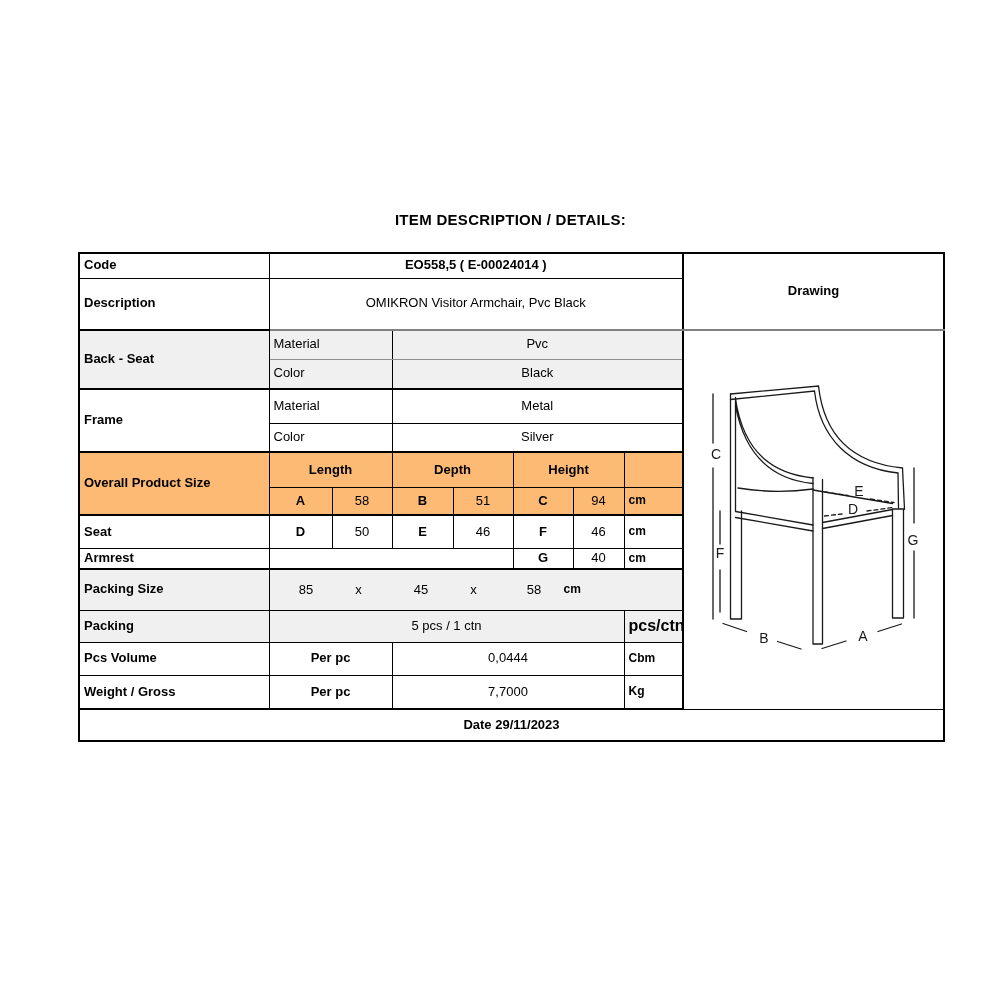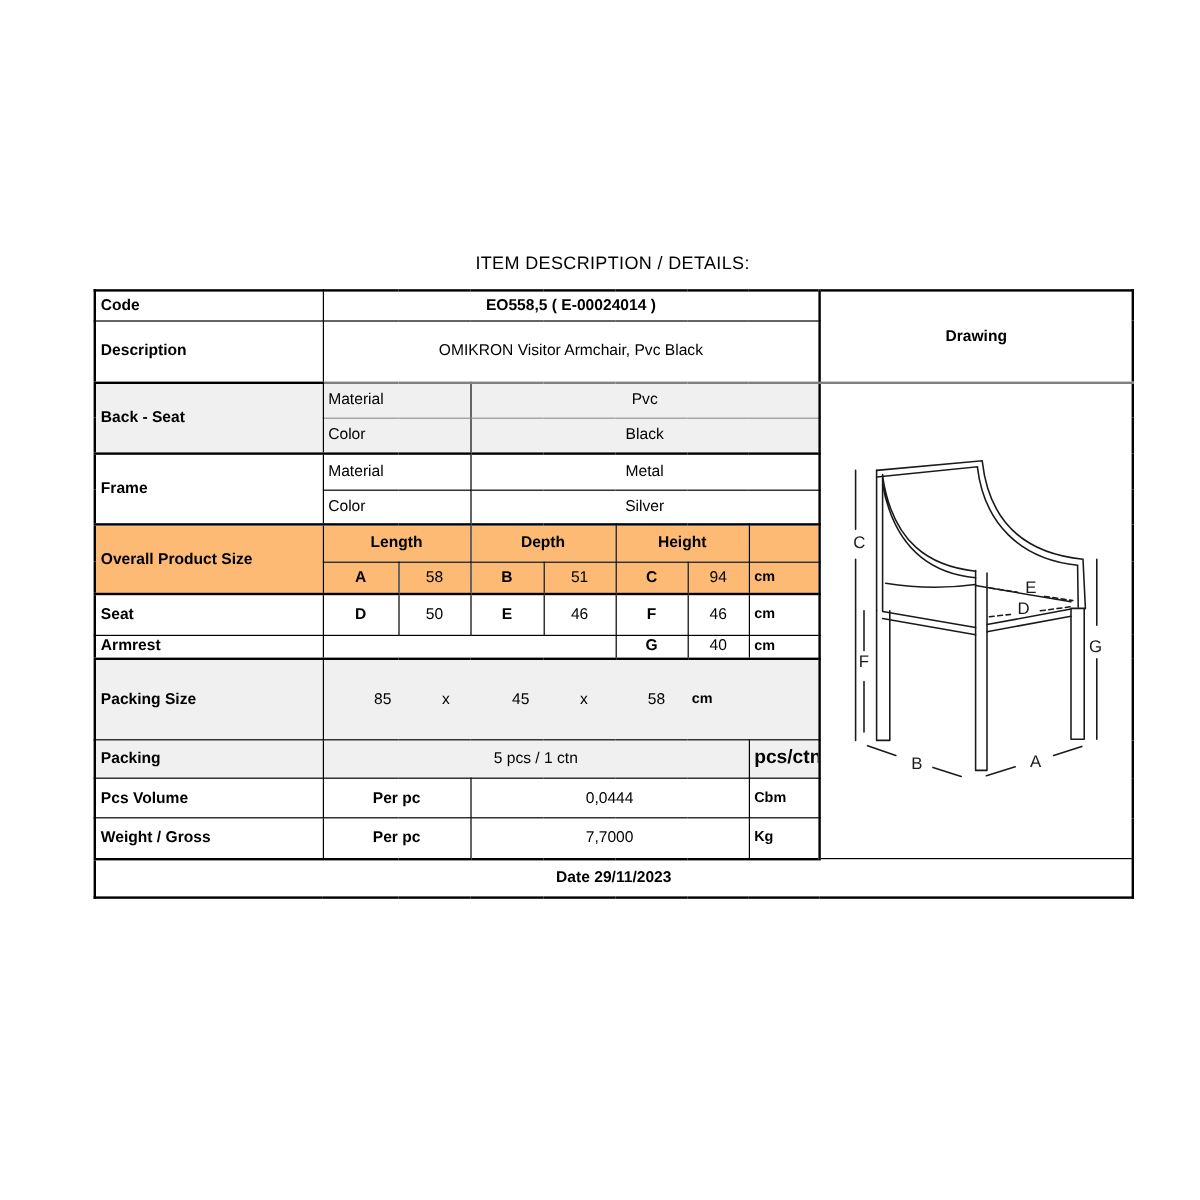--- a/index.html
+++ b/index.html
@@ -2,24 +2,24 @@
 <html><head>
 <meta charset="utf-8">
 <style>
   html,body{margin:0;padding:0;background:#ffffff;}
   .page{
     position:relative;width:1000px;height:1000px;background:#ffffff;overflow:hidden;
     font-family:"Liberation Sans", sans-serif;color:#000;
   }
   .title{
     position:absolute;top:211px;left:78px;width:865px;
-    text-align:center;font-size:15px;font-weight:normal;letter-spacing:.3px;
+    text-align:center;font-size:15px;font-weight:bold;letter-spacing:.3px;
   }
   table.spec{
-    position:absolute;left:78px;top:241px;
+    position:absolute;left:78px;top:252px;
     border-collapse:collapse;table-layout:fixed;width:865px;
     font-size:13px;
   }
   table.spec td{
     border:1px solid #000;padding:0 4px;overflow:hidden;
     vertical-align:middle;line-height:1.15;
   }
   table.spec{border:2px solid #000;}
   .b{font-weight:bold;}
   .ctr{text-align:center;}
@@ -169,21 +169,21 @@
     <tr style="height:20px">
       <td class="b bb2">Armrest</td>
       <td colspan="4" class="bb2"></td>
       <td class="b ctr bb2">G</td>
       <td class="ctr bb2">40</td>
       <td class="unit bb2">cm</td>
     </tr>
 
     <tr style="height:34px">
       <td class="b gray">Packing Size</td>
-      <td colspan="7" class="gray" style="padding:17px">
+      <td colspan="7" class="gray" style="padding:4px">
         <div class="psz" style="height:32px">
           <span class="s1">85</span>
           <span class="s2">x</span>
           <span class="s3">45</span>
           <span class="s4">x</span>
           <span class="s5">58</span>
           <span class="s6">cm</span>
         </div>
       </td>
     </tr>

